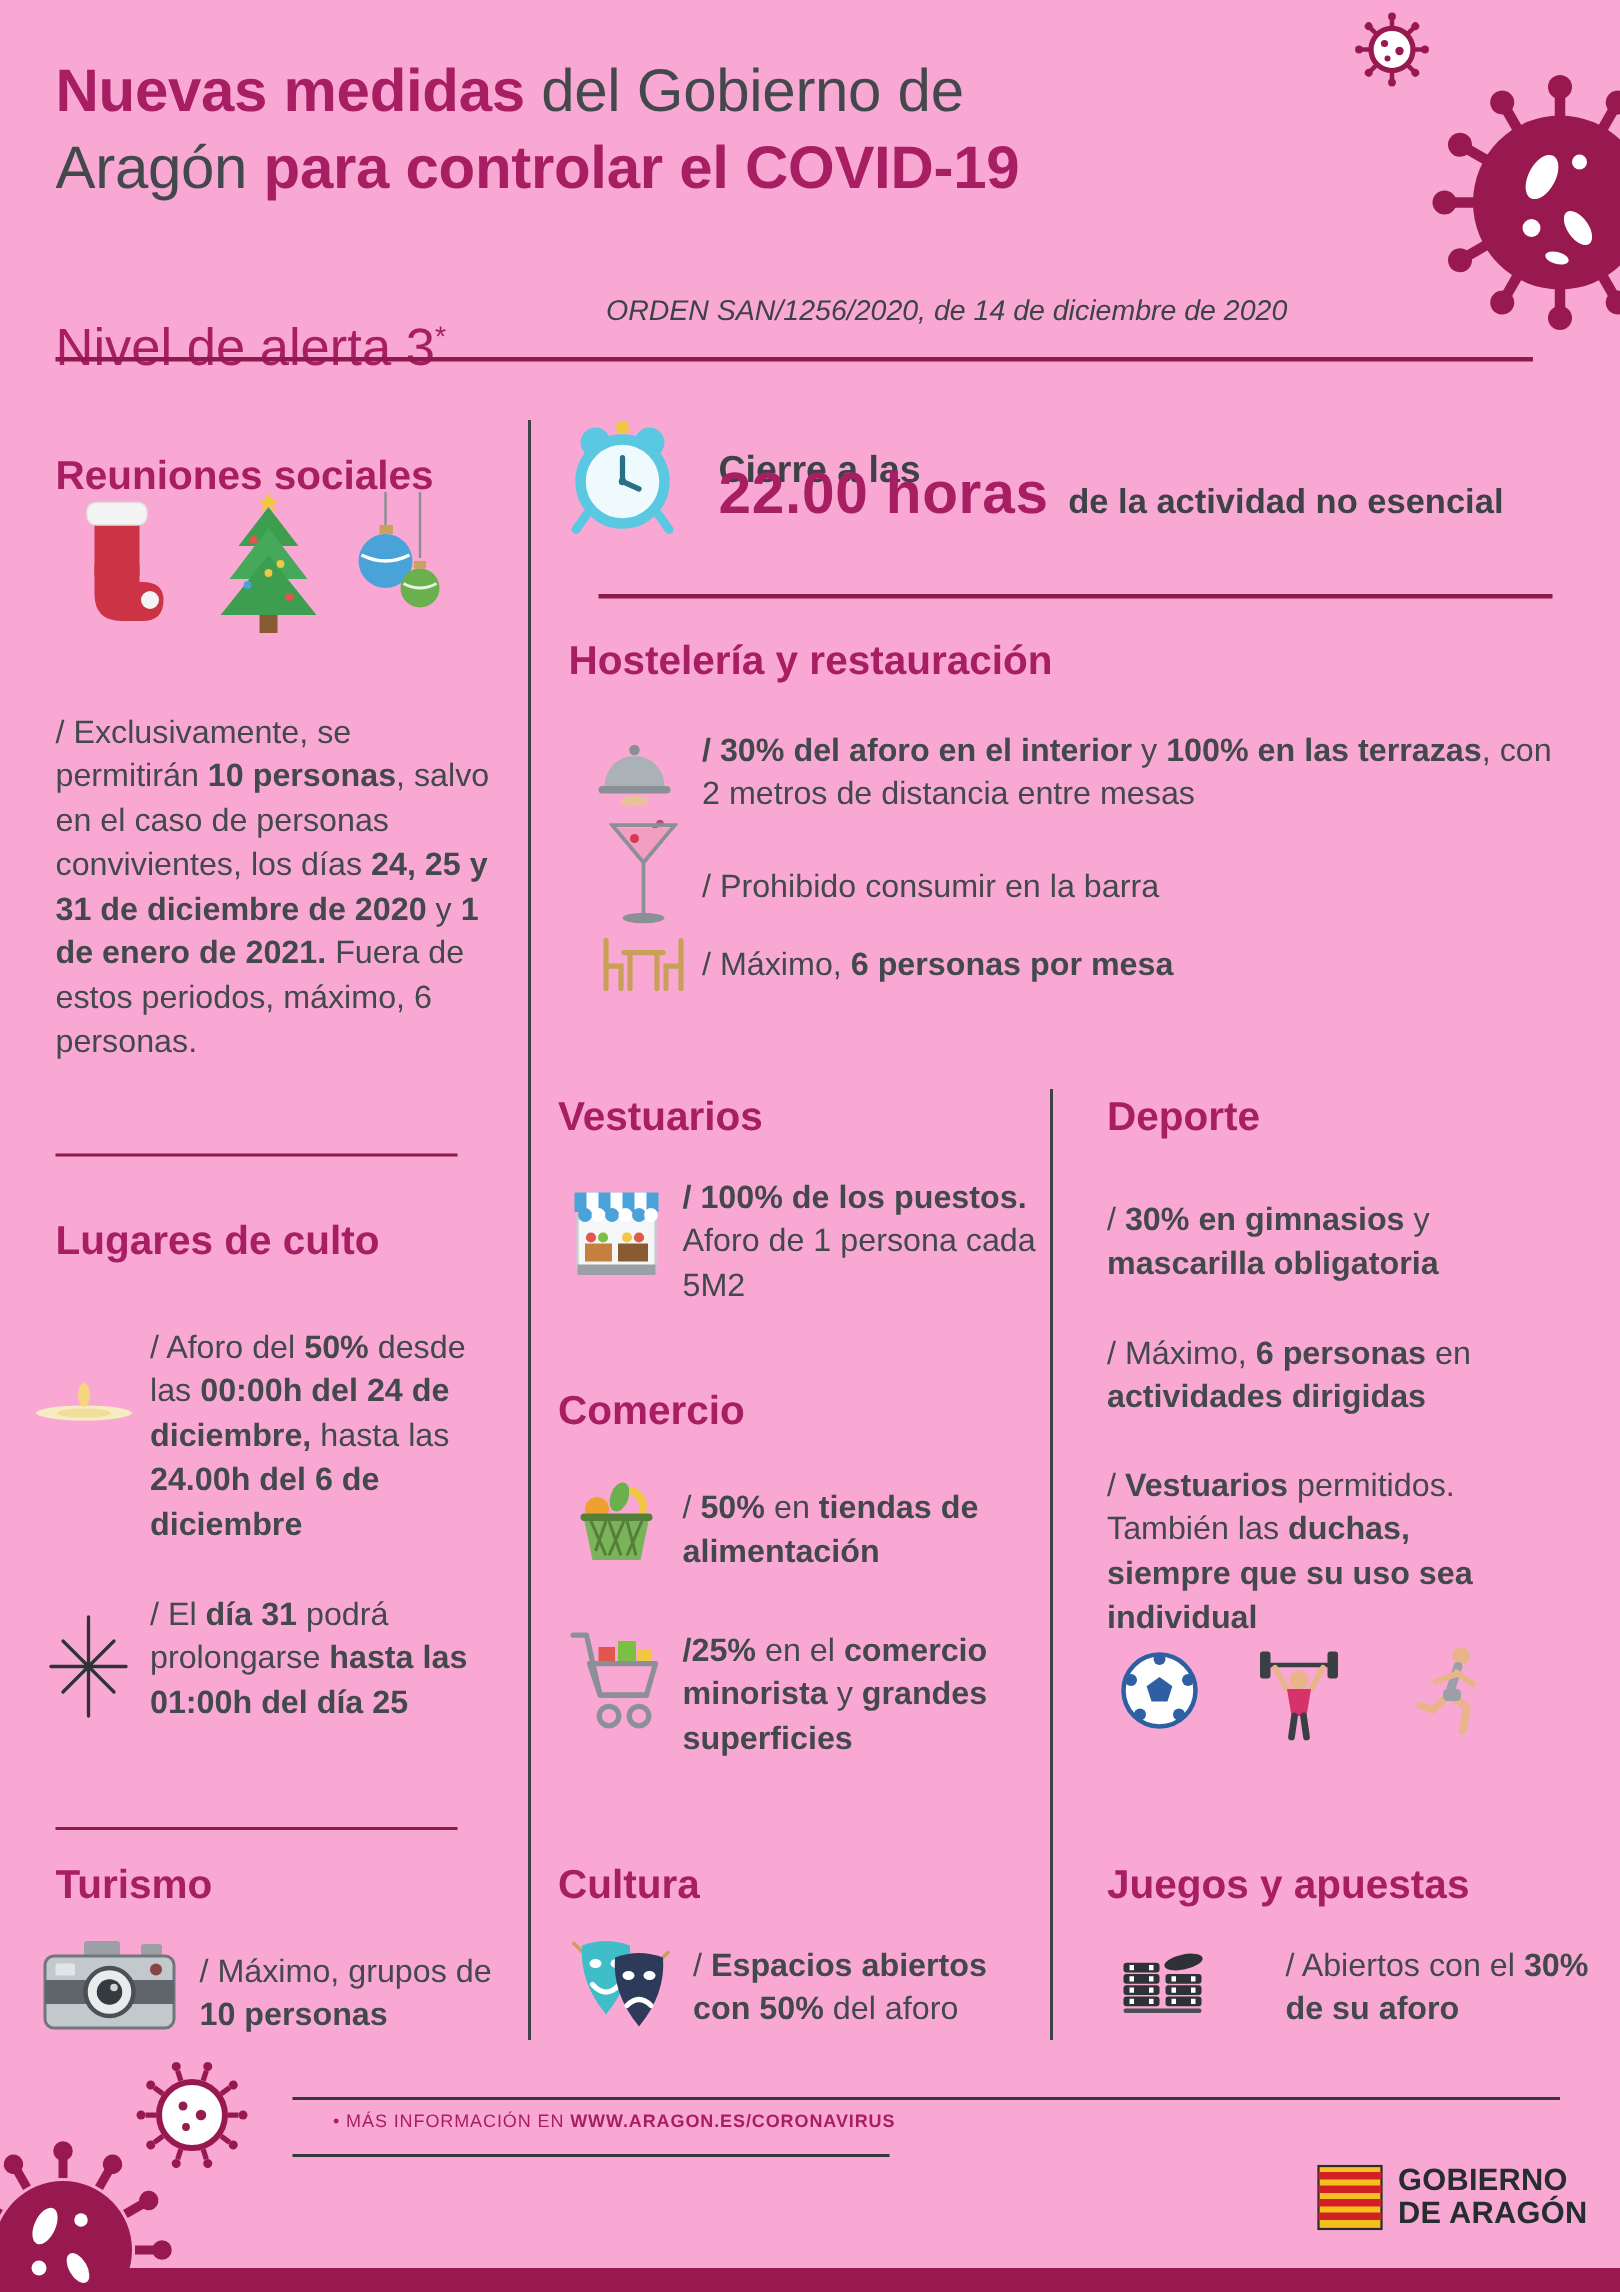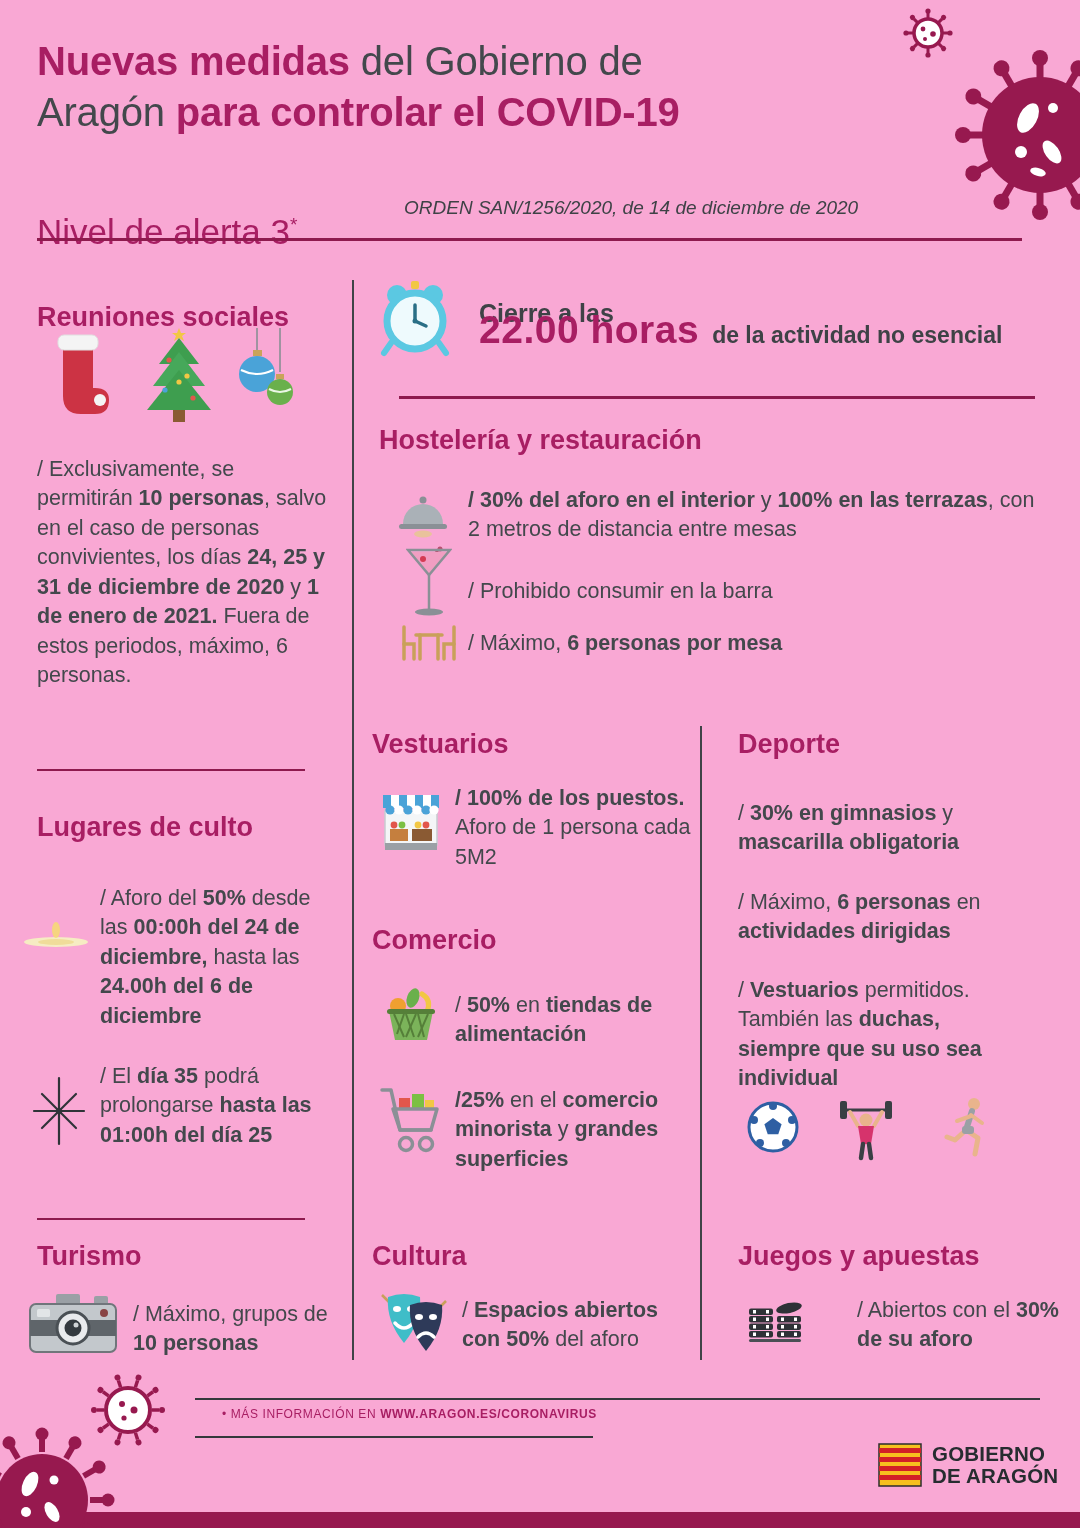--- a/index.html
+++ b/index.html
@@ -112,21 +112,21 @@
       <line x1="243" y1="0" x2="243" y2="44" stroke="#8a8f94" stroke-width="1.6"></line>
       <rect x="216" y="22" width="9" height="6" fill="#caa35a"></rect>
       <circle cx="220" cy="46" r="18" fill="#4aa3d8"></circle>
       <path d="M204,42 Q220,50 236,42" stroke="#fff" stroke-width="2.2" fill="none"></path>
       <rect x="239" y="46" width="8" height="5" fill="#caa35a"></rect>
       <circle cx="243" cy="64" r="13" fill="#6ab04c"></circle>
       <path d="M232,61 Q243,67 254,61" stroke="#eaf6e4" stroke-width="2" fill="none"></path>
     </g>
   </svg>
 
-  <div class="abs body-text" style="left:37px;top:455px;width:294px;"><span>/ Exclusivamente, se permitirán </span><span class="b">10 personas</span><span>, salvo en el caso de personas convivientes, los días </span><span class="b">24, 25 y 31 de diciembre de 2020</span><span> y </span><span class="b">1 de enero de 2021.</span><span> Fuera de estos periodos, máximo, 6 personas.</span></div>
+  <div class="abs body-text" style="left:37px;top:474px;width:294px;"><span>/ Exclusivamente, se permitirán </span><span class="b">10 personas</span><span>, salvo en el caso de personas convivientes, los días </span><span class="b">24, 25 y 31 de diciembre de 2020</span><span> y </span><span class="b">1 de enero de 2021.</span><span> Fuera de estos periodos, máximo, 6 personas.</span></div>
 
   <div class="abs rule" style="left:37px;top:769px;width:268px;height:2px;"></div>
 
   <div class="abs sec-title" style="left:37px;top:812px;">Lugares de culto</div>
 
   <svg class="abs" style="left:20px;top:912px;" width="72" height="42" viewBox="0 0 72 42">
     <ellipse cx="36" cy="30" rx="32" ry="5" fill="#f6ecc3"></ellipse>
     <ellipse cx="36" cy="30" rx="18" ry="3" fill="#f0dd9a"></ellipse>
     <ellipse cx="36" cy="18" rx="4" ry="8" fill="#f5d877" opacity="0.9"></ellipse>
   </svg>
@@ -134,21 +134,21 @@
 
   <svg class="abs" style="left:26px;top:1076px;" width="66" height="70" viewBox="0 0 66 70">
     <g stroke="#2f3338" stroke-width="2.2" stroke-linecap="round">
       <line x1="33" y1="2" x2="33" y2="68"></line>
       <line x1="8" y1="35" x2="58" y2="35"></line>
       <line x1="16" y1="18" x2="50" y2="52"></line>
       <line x1="50" y1="18" x2="16" y2="52"></line>
     </g>
     <circle cx="33" cy="35" r="3" fill="#2f3338"></circle>
   </svg>
-  <div class="abs body-text" style="left:100px;top:1062px;width:238px;"><span>/ El </span><span class="b">día 35</span><span> podrá prolongarse </span><span class="b">hasta las 01:00h del día 25</span></div>
+  <div class="abs body-text" style="left:100px;top:1062px;width:238px;"><span>/ El </span><span class="b">día 31</span><span> podrá prolongarse </span><span class="b">hasta las 01:00h del día 25</span></div>
 
   <div class="abs rule" style="left:37px;top:1218px;width:268px;height:2px;"></div>
 
   <div class="abs sec-title" style="left:37px;top:1241px;">Turismo</div>
 
   <svg class="abs" style="left:28px;top:1292px;" width="90" height="64" viewBox="0 0 90 64">
     <rect x="28" y="2" width="24" height="12" rx="2" fill="#9aa0a5"></rect>
     <rect x="66" y="4" width="14" height="10" rx="2" fill="#9aa0a5"></rect>
     <rect x="2" y="12" width="86" height="48" rx="6" fill="#c3c8cc" stroke="#70767b" stroke-width="2"></rect>
     <rect x="2" y="28" width="86" height="16" fill="#5f656a"></rect>

